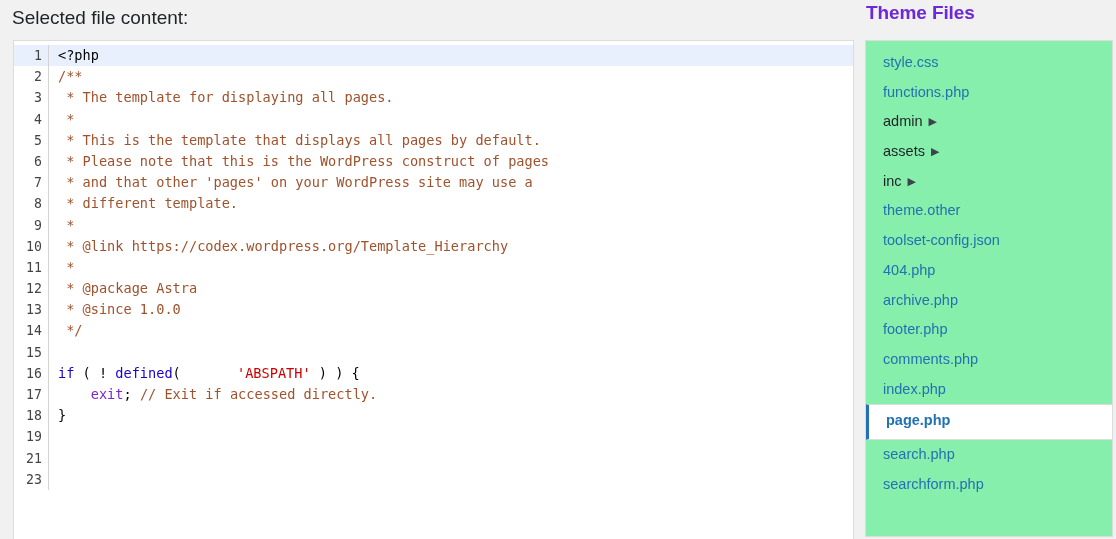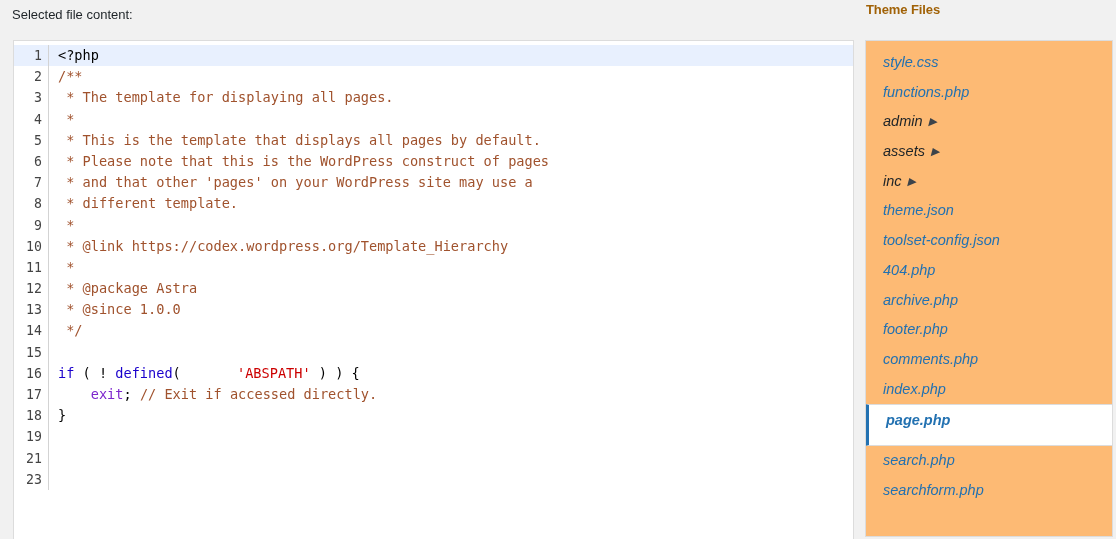--- a/index.html
+++ b/index.html
@@ -20,32 +20,32 @@
     position: absolute;
     left: 0; top: 0;
     width: 1116px;
     height: 40px;
     background: #f1f1f1;
   }
   #selected-file-label {
     position: absolute;
     left: 12px;
     top: 7px;
-    font-size: 13px;
+    font-size: 19px;
     color: #1d2327;
     font-weight: 400;
     white-space: nowrap;
   }
   #theme-files-title {
     position: absolute;
     left: 866px;
     top: 2px;
-    font-size: 13px;
+    font-size: 19px;
     font-weight: bold;
-    color: #a16207;
+    color: #6d28d9;
     white-space: nowrap;
     letter-spacing: -0.1px;
   }
 
   
   #code-editor {
     position: absolute;
     left: 13px;
     top: 40px;
     width: 841px;
@@ -102,25 +102,24 @@
   .t-str  { color: #cc0000; margin-left: 48px; }
   .t-plain{ color: #000000; }
 
   
   #theme-files-panel {
     position: absolute;
     left: 865px;
     top: 40px;
     width: 248px;
     height: 497px;
-    background: #fdba74;
+    background: #86efac;
     border: 1px solid #dcdcdc;
     box-sizing: border-box;
     overflow: hidden;
-    font-style: italic;
   }
   #file-list {
     list-style: none;
     margin: 0;
     padding: 7px 0 0 0;
   }
   .file-item {
     position: relative;
     height: 29.7px;
     line-height: 29.7px;
@@ -132,21 +131,21 @@
   }
   .file-item.folder {
     color: #1d2327;
   }
   .file-item.selected {
     background: #ffffff;
     border: 1px solid #dcdcdc;
     border-left: 4px solid #2271b1;
     font-weight: bold;
     color: #2271b1;
-    height: 42px;
+    height: 36px;
     line-height: 31px;
     margin-left: -1px;
     margin-right: -1px;
   }
   .folder-arrow {
     display: inline-block;
     margin-left: 6px;
     color: #3c434a;
     font-size: 11px;
     vertical-align: 1px;
@@ -186,21 +185,21 @@
     </div>
 </div>
 
 <div id="theme-files-panel">
   <ul id="file-list">
       <li class="file-item"><span>style.css</span></li>
       <li class="file-item"><span>functions.php</span></li>
       <li class="file-item folder"><span>admin</span><span class="folder-arrow">▶</span></li>
       <li class="file-item folder"><span>assets</span><span class="folder-arrow">▶</span></li>
       <li class="file-item folder"><span>inc</span><span class="folder-arrow">▶</span></li>
-      <li class="file-item"><span>theme.json</span></li>
+      <li class="file-item"><span>theme.other</span></li>
       <li class="file-item"><span>toolset-config.json</span></li>
       <li class="file-item"><span>404.php</span></li>
       <li class="file-item"><span>archive.php</span></li>
       <li class="file-item"><span>footer.php</span></li>
       <li class="file-item"><span>comments.php</span></li>
       <li class="file-item"><span>index.php</span></li>
       <li class="file-item selected"><span>page.php</span></li>
       <li class="file-item"><span>search.php</span></li>
       <li class="file-item"><span>searchform.php</span></li>
     </ul>

